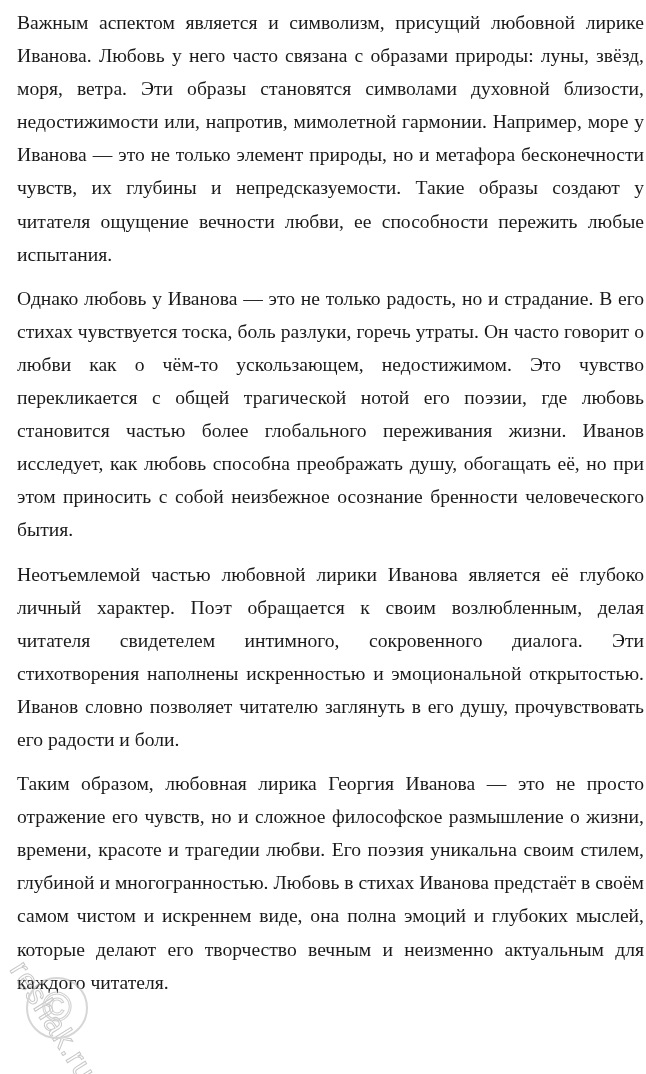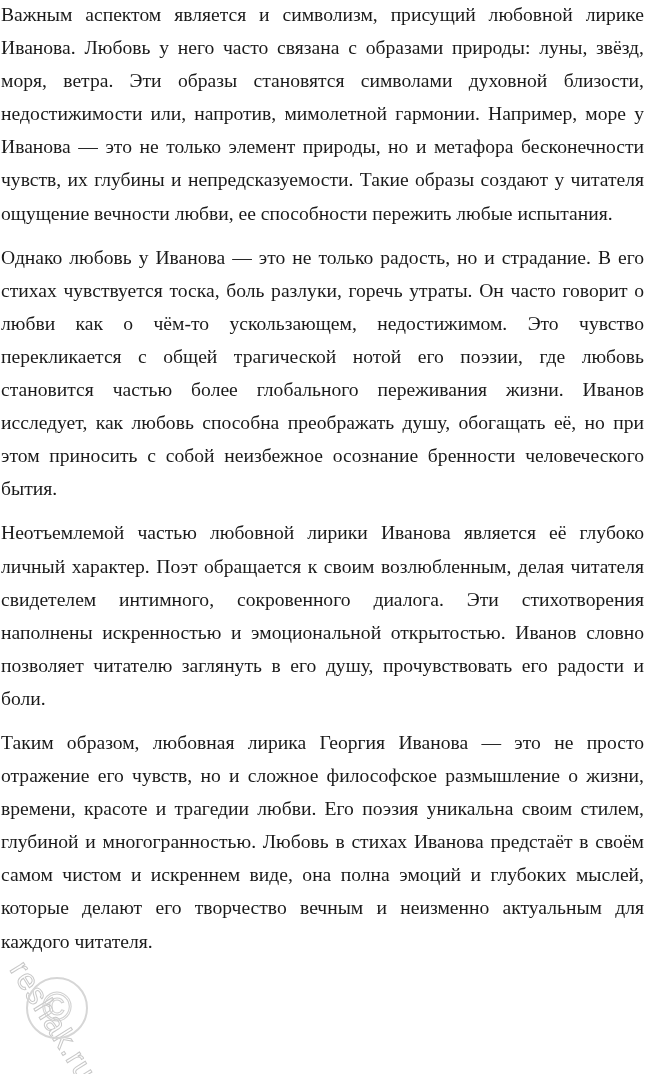--- a/index.html
+++ b/index.html
@@ -9,23 +9,23 @@
     }
     body {
       width: 646px;
       height: 1074px;
       overflow: hidden;
       position: relative;
     }
     .page {
       position: absolute;
       left: 0;
-      top: 0;
+      top: 8px;
       width: 646px;
-      padding: 0 2px 0 1px;
+      padding: 0 2px 0 17px;
       box-sizing: border-box;
       font-family: "Liberation Serif", serif;
       font-size: 19.6px;
       line-height: 33.1px;
       color: #1a1a1a;
       text-align: justify;
     }
     .page p {
       margin: 0 0 11px 0;
       padding: 0;

